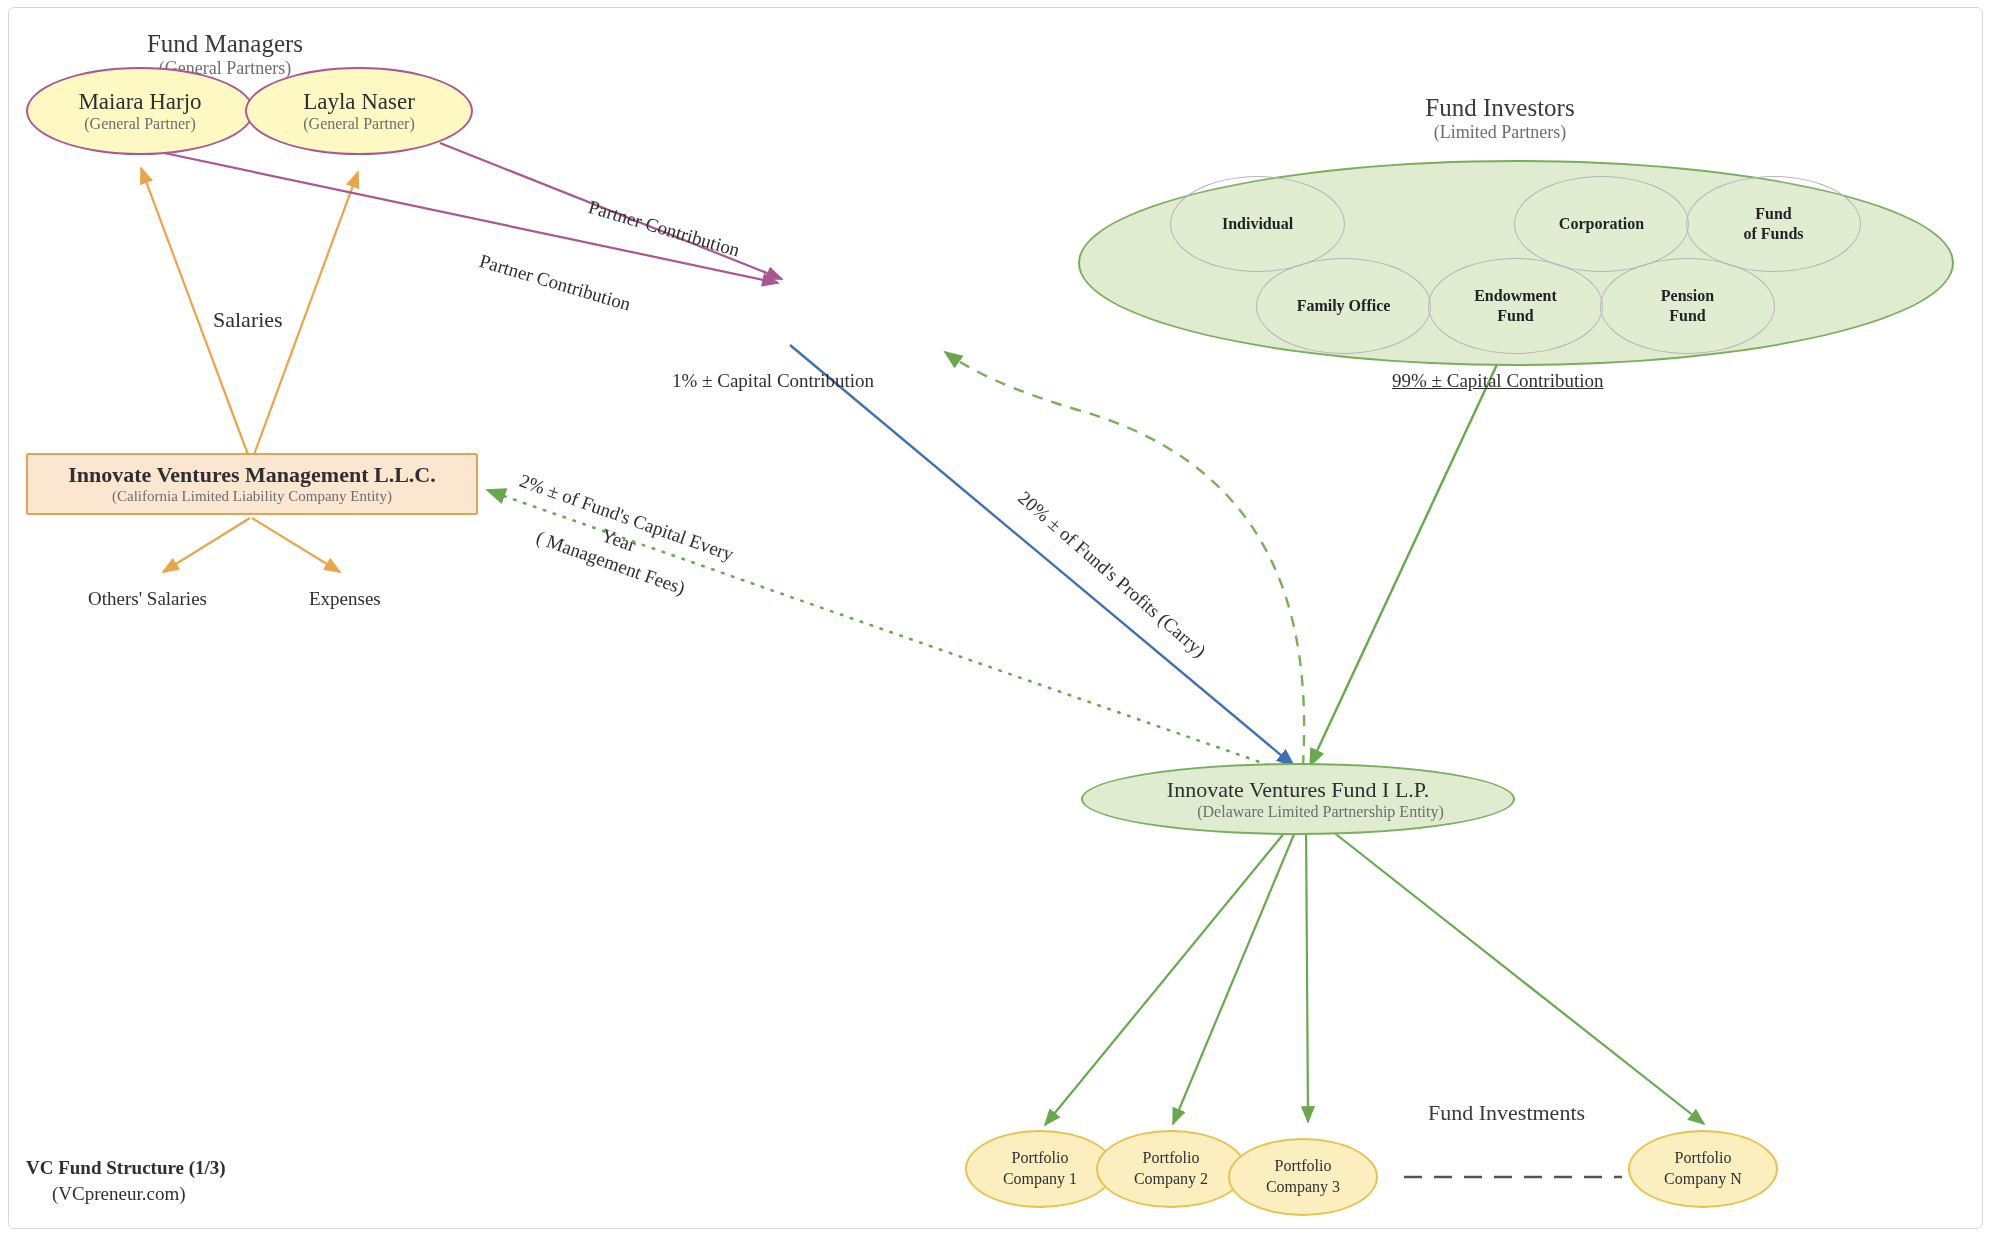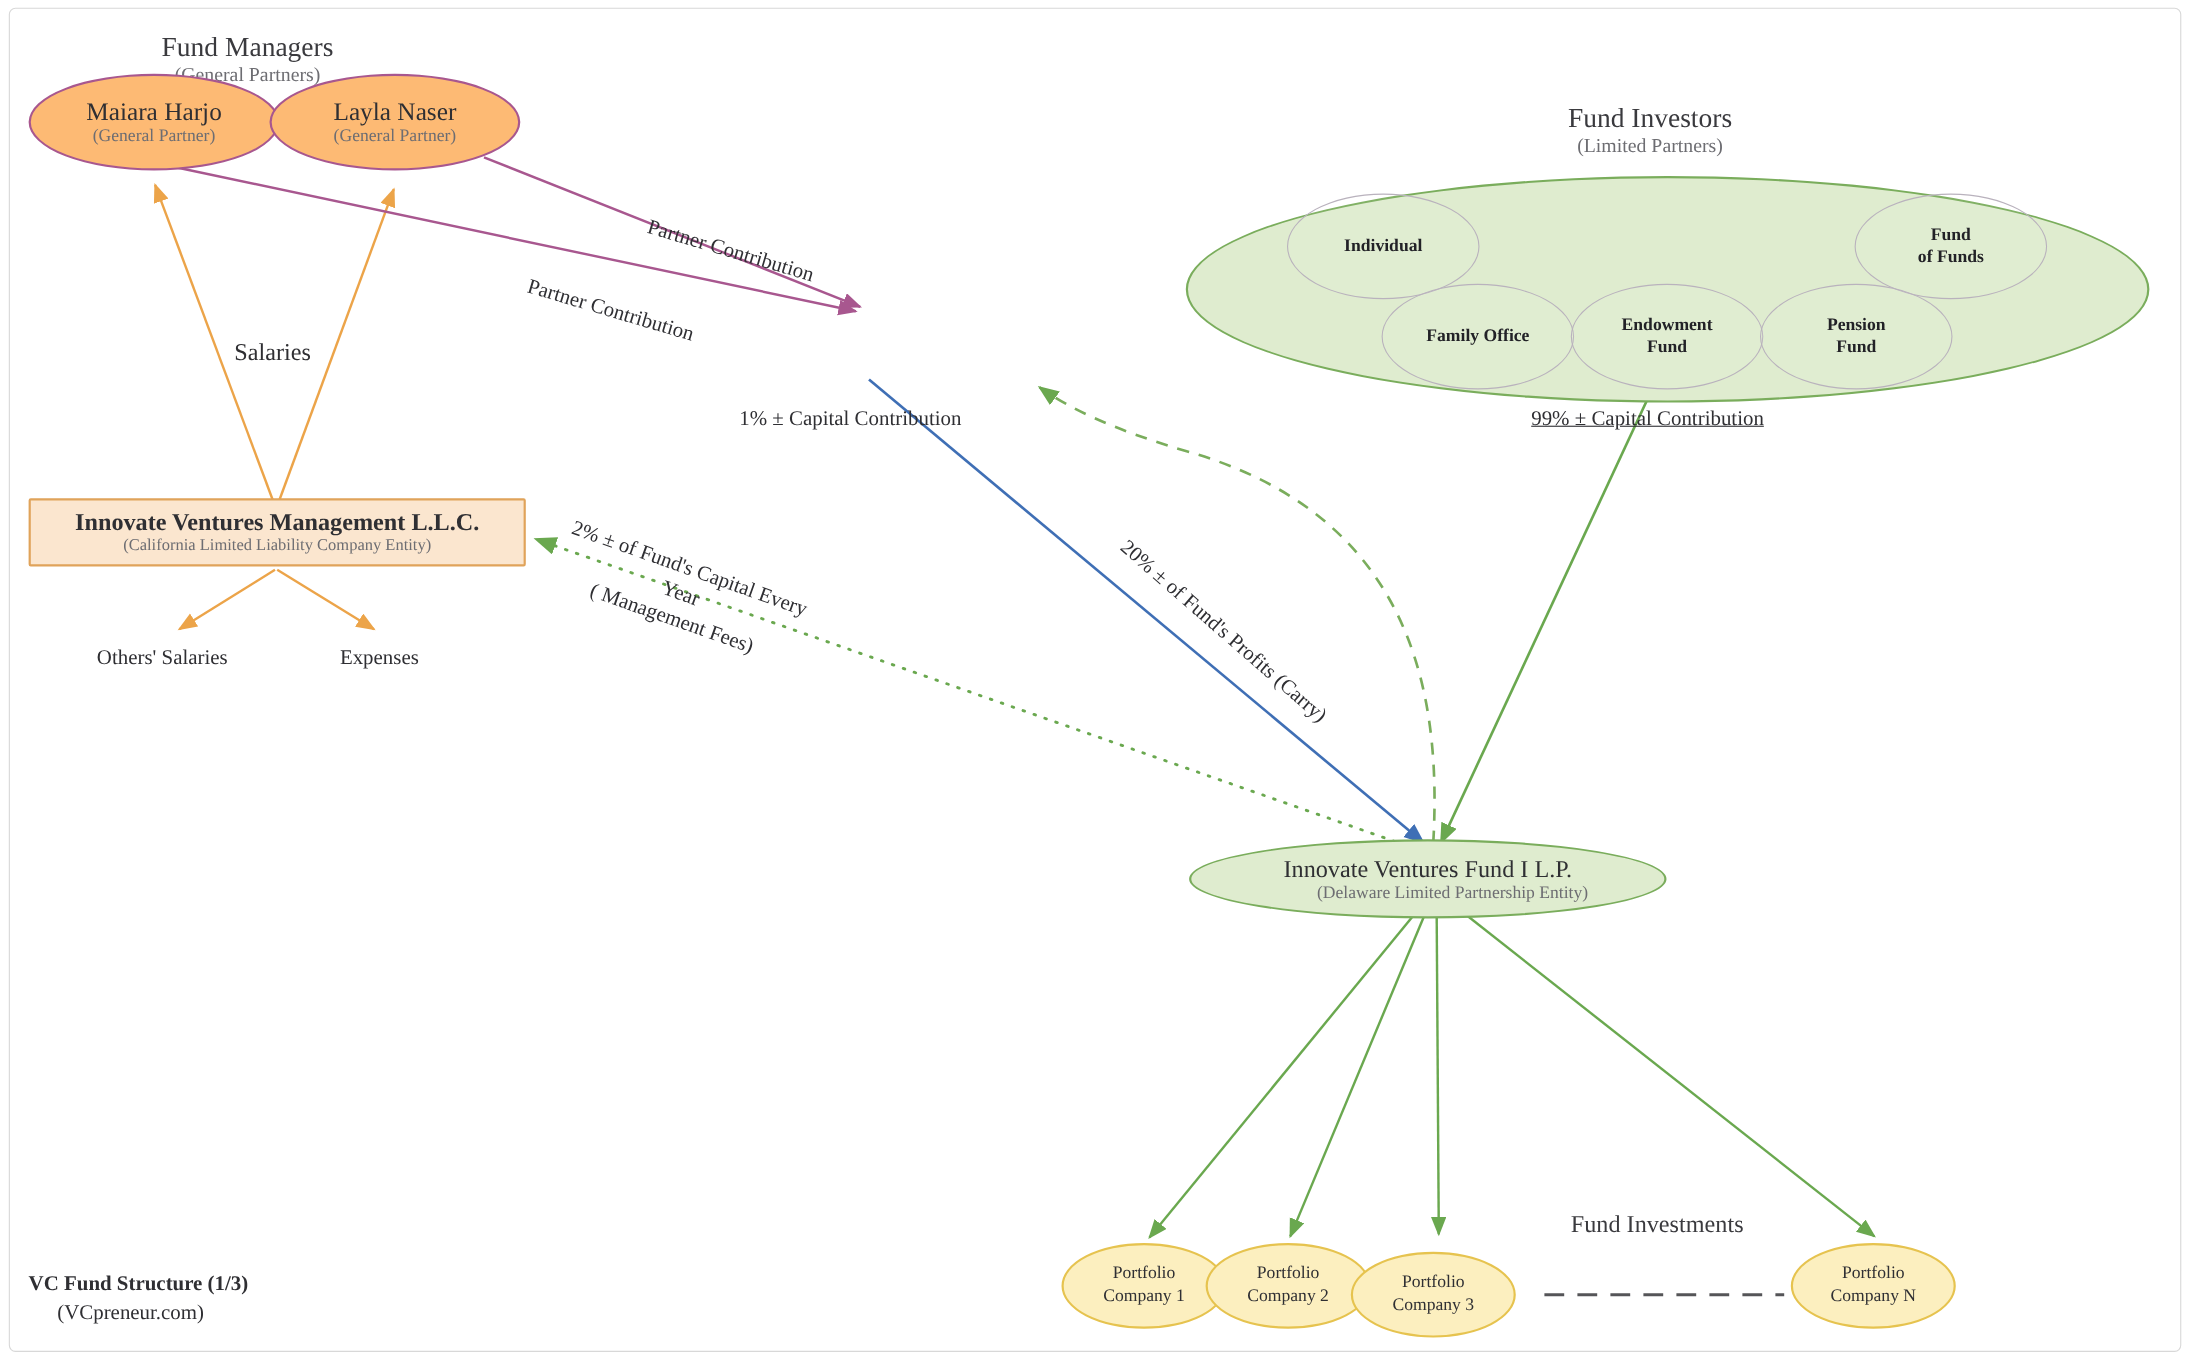--- a/index.html
+++ b/index.html
@@ -44,21 +44,21 @@
     justify-content: center;
     text-align: center;
     line-height: 1.18;
   }
   .node .t1 { color: #2f2f33; white-space: nowrap; }
   .node .t2 { color: #6d6d72; white-space: nowrap; }
 
   
   .gp-ellipse {
     border: 2px solid #a8578f;
-    background: #fdba74;
+    background: #fef9c3;
     border-radius: 50%;
   }
   .gp-ellipse .t1 { font-size: 23px; }
   .gp-ellipse .t2 { font-size: 16px; }
 
   
   .gp-entity {
     border: 2px solid #4a7fbd;
     background: #d2e0f2;
     border-radius: 50%;
@@ -253,20 +253,23 @@
 
   <div class="node fund-ellipse" style="left:1081px; top:763px; width:434px; height:72px;">
     <div class="t1">Innovate Ventures Fund I L.P.</div>
     <div class="t2">(Delaware Limited Partnership Entity)</div>
   </div>
 
   <div class="investors-ellipse" style="position:absolute; left:1078px; top:160px; width:872px; height:202px;">
     <div class="investor-bubble" style="left:90px; top:14px; width:175px; height:96px;">
       <span>Individual</span>
     </div>
+    <div class="investor-bubble" style="left:434px; top:14px; width:175px; height:96px;">
+      <span>Corporation</span>
+    </div>
     <div class="investor-bubble" style="left:606px; top:14px; width:175px; height:96px; flex-direction:column;">
       <span>Fund</span>
       <span>of Funds</span>
     </div>
     <div class="investor-bubble" style="left:176px; top:96px; width:175px; height:96px;">
       <span>Family Office</span>
     </div>
     <div class="investor-bubble" style="left:348px; top:96px; width:175px; height:96px; flex-direction:column;">
       <span>Endowment</span>
       <span>Fund</span>

